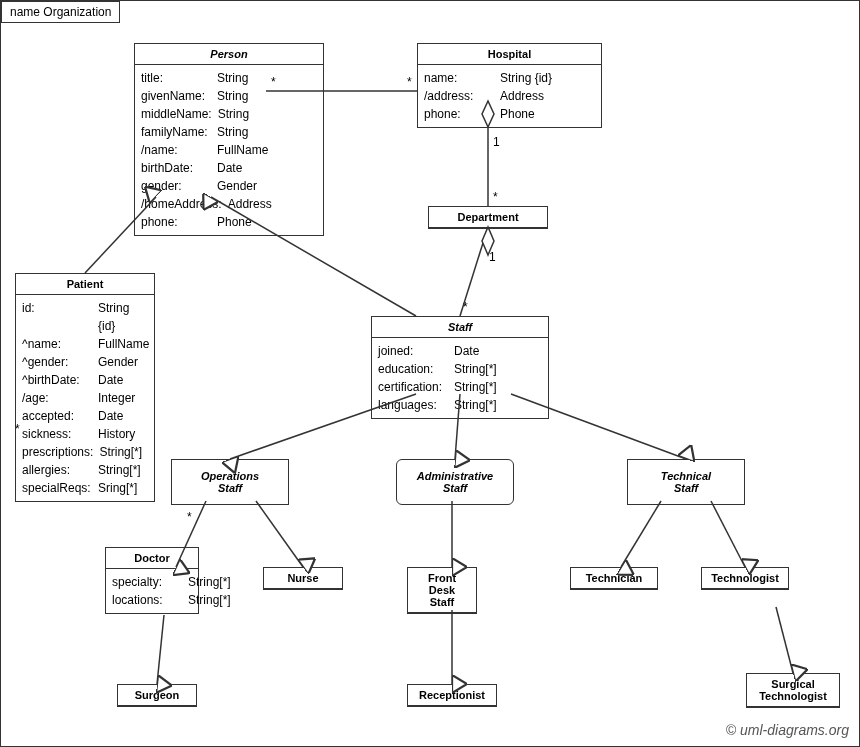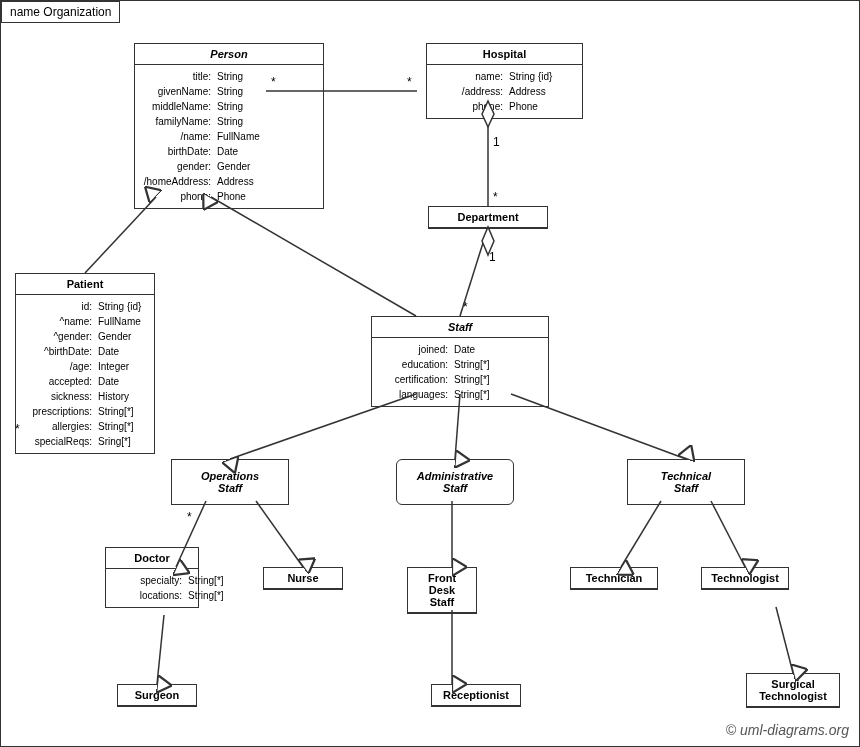--- a/index.html
+++ b/index.html
@@ -40,22 +40,22 @@
       padding: 4px 6px;
       font-weight: bold;
       font-style: italic;
       background: #fff;
     }
     .uml-box .box-title.normal {
       font-style: normal;
     }
     .uml-box .box-attrs {
       padding: 4px 6px;
-      text-align: right;
-      font-size: 10px;
+      text-align: left;
+      font-size: 12px;
       line-height: 1.5;
     }
     .attr-row {
       display: flex;
       gap: 6px;
     }
     .attr-name { min-width: 70px; }
     .attr-type { }
 
     
@@ -116,21 +116,21 @@
           <span class="attr-name">/homeAddress:</span>
           <span class="attr-type">Address</span>
         </div>
       <div class="attr-row">
           <span class="attr-name">phone:</span>
           <span class="attr-type">Phone</span>
         </div>
     </div>
   </div>
 
-  <div class="uml-box" style="left:425px; top:42px; width:157px;">
+  <div class="uml-box" style="left:416px; top:42px; width:185px;">
     <div class="box-title normal">Hospital</div>
     <div class="box-attrs">
       <div class="attr-row">
           <span class="attr-name">name:</span>
           <span class="attr-type">String {id}</span>
         </div>
       <div class="attr-row">
           <span class="attr-name">/address:</span>
           <span class="attr-type">Address</span>
         </div>
@@ -252,21 +252,21 @@
   </div>
 
   <div class="uml-box" style="left:700px; top:566px; width:88px;">
     <div class="box-title normal">Technologist</div>
   </div>
 
   <div class="uml-box" style="left:116px; top:683px; width:80px;">
     <div class="box-title normal">Surgeon</div>
   </div>
 
-  <div class="uml-box" style="left:430px; top:683px; width:90px;">
+  <div class="uml-box" style="left:406px; top:683px; width:90px;">
     <div class="box-title normal">Receptionist</div>
   </div>
 
   <div class="uml-box" style="left:745px; top:672px; width:94px;">
     <div class="box-title normal">Surgical<br>Technologist</div>
   </div>
 
   <svg id="svg-overlay">
     <defs>
 

